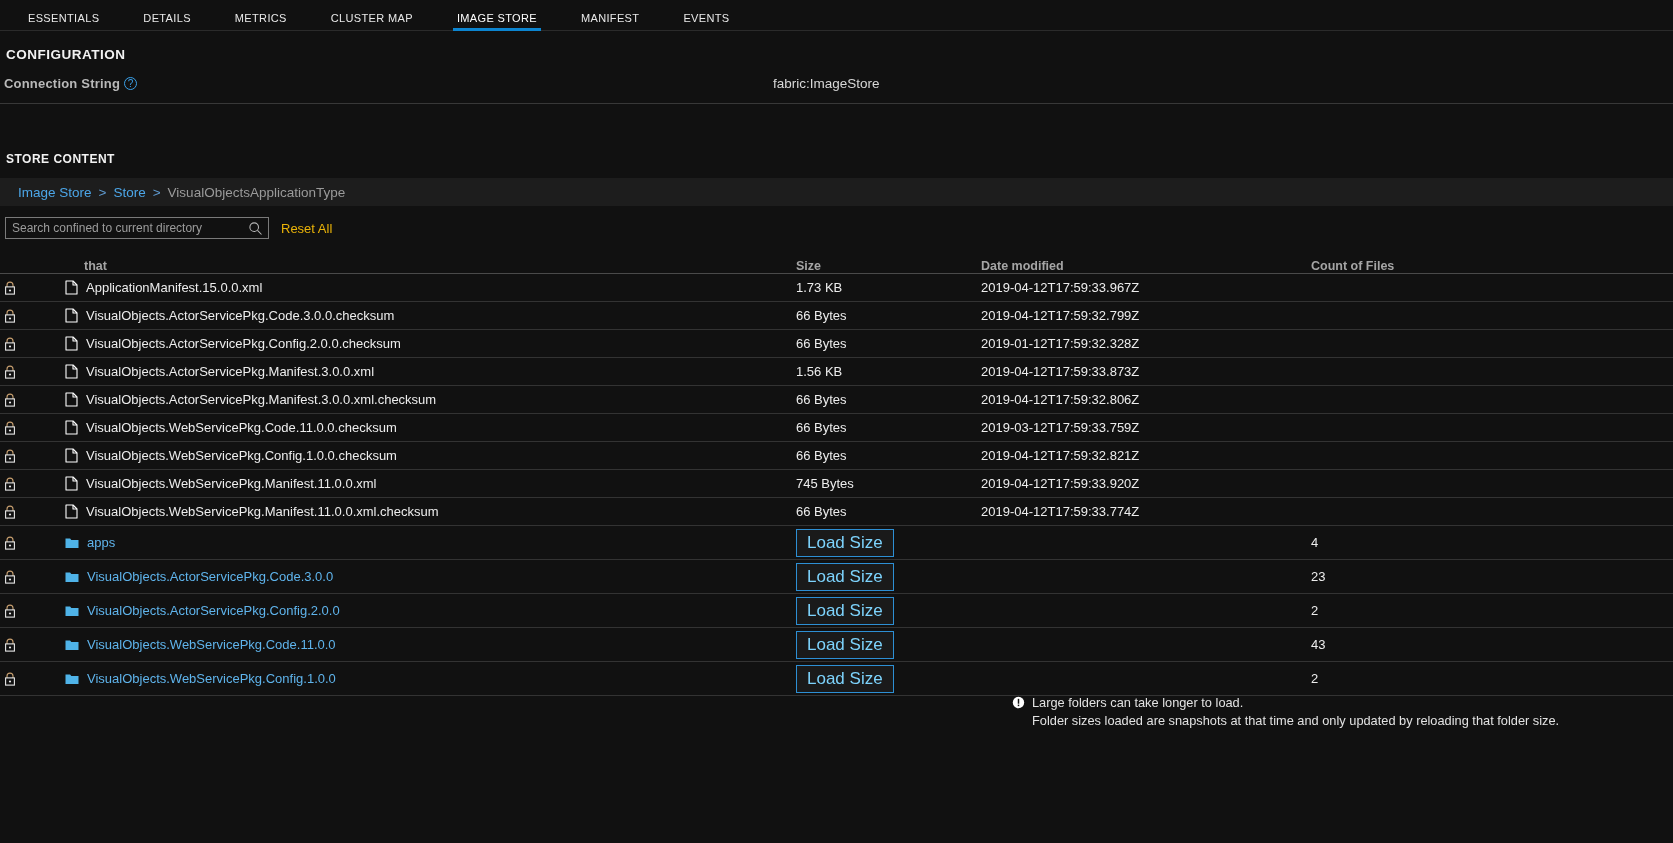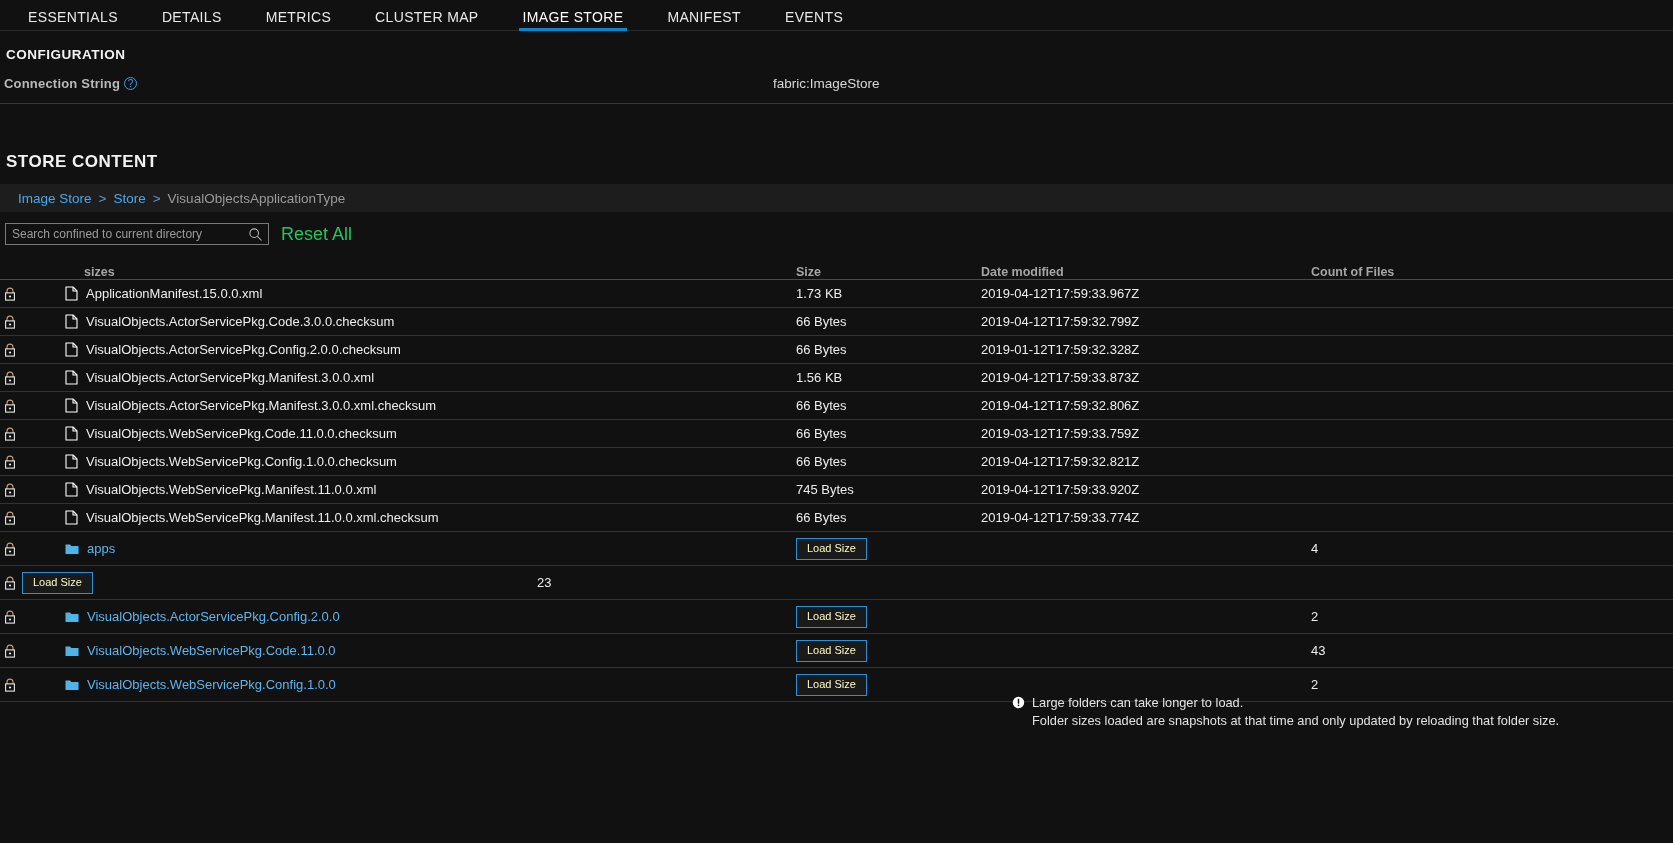--- a/index.html
+++ b/index.html
@@ -18,21 +18,21 @@
   .tabbar {
     display: flex;
     align-items: flex-end;
     height: 31px;
     padding-left: 6px;
     border-bottom: 1px solid #2b2b2b;
   }
   .tab {
     position: relative;
     padding: 0 22px 6px 22px;
-    font-size: 14px;
+    font-size: 11px;
     letter-spacing: 0.35px;
     color: #e9e9e9;
     line-height: 1;
     cursor: pointer;
     white-space: nowrap;
   }
   .tab.active { color: #ffffff; }
   .tab.active::after {
     content: "";
     position: absolute;
@@ -79,21 +79,21 @@
   }
   .conf-value {
     position: absolute;
     left: 773px; top: 0;
     font-size: 13.5px;
     color: #d8d8d8;
   }
 
   
   .store-title {
-    font-size: 17px;
+    font-size: 12px;
     font-weight: bold;
     letter-spacing: 0.5px;
     color: #f2f2f2;
     padding: 48px 0 0 6px;
   }
   .breadcrumb {
     margin-top: 12px;
     height: 28px;
     background: #1d1d1d;
     display: flex;
@@ -127,22 +127,22 @@
     padding: 0 24px 0 6px;
     font-family: "Liberation Sans", sans-serif;
   }
   .searchbox input::placeholder { color: #9c9c9c; }
   .search-icon {
     position: absolute; right: 5px; top: 3px;
     width: 15px; height: 15px;
     cursor: pointer;
   }
   .reset-all {
-    color: #22c55e;
-    font-size: 18px;
+    color: #eab308;
+    font-size: 13px;
     margin-left: 12px;
     cursor: pointer;
   }
 
   
   .tbl { width: 100%; margin-top: 11px; }
   .thead {
     display: flex;
     align-items: flex-end;
     height: 24px;
@@ -169,22 +169,22 @@
 
   .lock-ico { width: 12px; height: 14px; display: block; }
   .file-ico { width: 13px; height: 15px; margin-right: 8px; flex: 0 0 13px; }
   .folder-ico { width: 14px; height: 12px; margin-right: 8px; flex: 0 0 14px; }
   .fname { color: #ededed; white-space: nowrap; }
   .fname.link { color: #5fb4ec; cursor: pointer; }
 
   .load-size-btn {
     background: #1a1a1a;
     border: 1.3px solid #2d8fd4;
-    color: #fef9c3;
-    font-size: 11px;
+    color: #7dd3fc;
+    font-size: 17px;
     font-family: "Liberation Sans", sans-serif;
     padding: 4px 10px 5px 10px;
     cursor: pointer;
     line-height: 1;
   }
 
   
   .footnote {
     position: absolute;
     left: 1012px;
@@ -238,21 +238,21 @@
         <circle cx="6.6" cy="6.6" r="4.6" fill="none" stroke="#b9b9b9" stroke-width="1.1"></circle>
         <line x1="10.1" y1="10.1" x2="14.4" y2="14.4" stroke="#b9b9b9" stroke-width="1.1"></line>
       </svg>
     </div>
     <div class="reset-all">Reset All</div>
   </div>
 
   <div class="tbl">
     <div class="thead" id="thead">
         <div class="c-lock"></div>
-        <div class="c-name">sizes</div>
+        <div class="c-name">that</div>
         <div class="c-size">Size</div>
         <div class="c-date">Date modified</div>
         <div class="c-count">Count of Files</div>
       </div>
     <div id="tbody">
         <div class="trow">
           <div class="c-lock">
             <svg class="lock-ico" viewBox="0 0 12 14">
               <path d="M3 6V4.1a3 3 0 0 1 6 0V6" fill="none" stroke="#c8a070" stroke-width="1.1"></path>
               <rect x="1.6" y="5.9" width="8.8" height="7.2" fill="none" stroke="#e8e8e8" stroke-width="1.1"></rect>
@@ -440,20 +440,26 @@
           <div class="c-date"></div>
           <div class="c-count">4</div>
         </div>
         <div class="trow tall">
           <div class="c-lock">
             <svg class="lock-ico" viewBox="0 0 12 14">
               <path d="M3 6V4.1a3 3 0 0 1 6 0V6" fill="none" stroke="#c8a070" stroke-width="1.1"></path>
               <rect x="1.6" y="5.9" width="8.8" height="7.2" fill="none" stroke="#e8e8e8" stroke-width="1.1"></rect>
               <circle cx="6" cy="9.5" r="1.1" fill="#e8e8e8"></circle>
             </svg>
+          </div>
+          <div class="c-name">
+            <svg class="folder-ico" viewBox="0 0 14 12">
+              <path d="M0.5 1.5h4.6l1.2 1.5h7.2v8H0.5z" fill="#4fb3e8"></path>
+            </svg>
+            <span class="fname link">VisualObjects.ActorServicePkg.Code.3.0.0</span>
           </div>
           <div class="c-size"><button class="load-size-btn">Load Size</button></div>
           <div class="c-date"></div>
           <div class="c-count">23</div>
         </div>
         <div class="trow tall">
           <div class="c-lock">
             <svg class="lock-ico" viewBox="0 0 12 14">
               <path d="M3 6V4.1a3 3 0 0 1 6 0V6" fill="none" stroke="#c8a070" stroke-width="1.1"></path>
               <rect x="1.6" y="5.9" width="8.8" height="7.2" fill="none" stroke="#e8e8e8" stroke-width="1.1"></rect>

